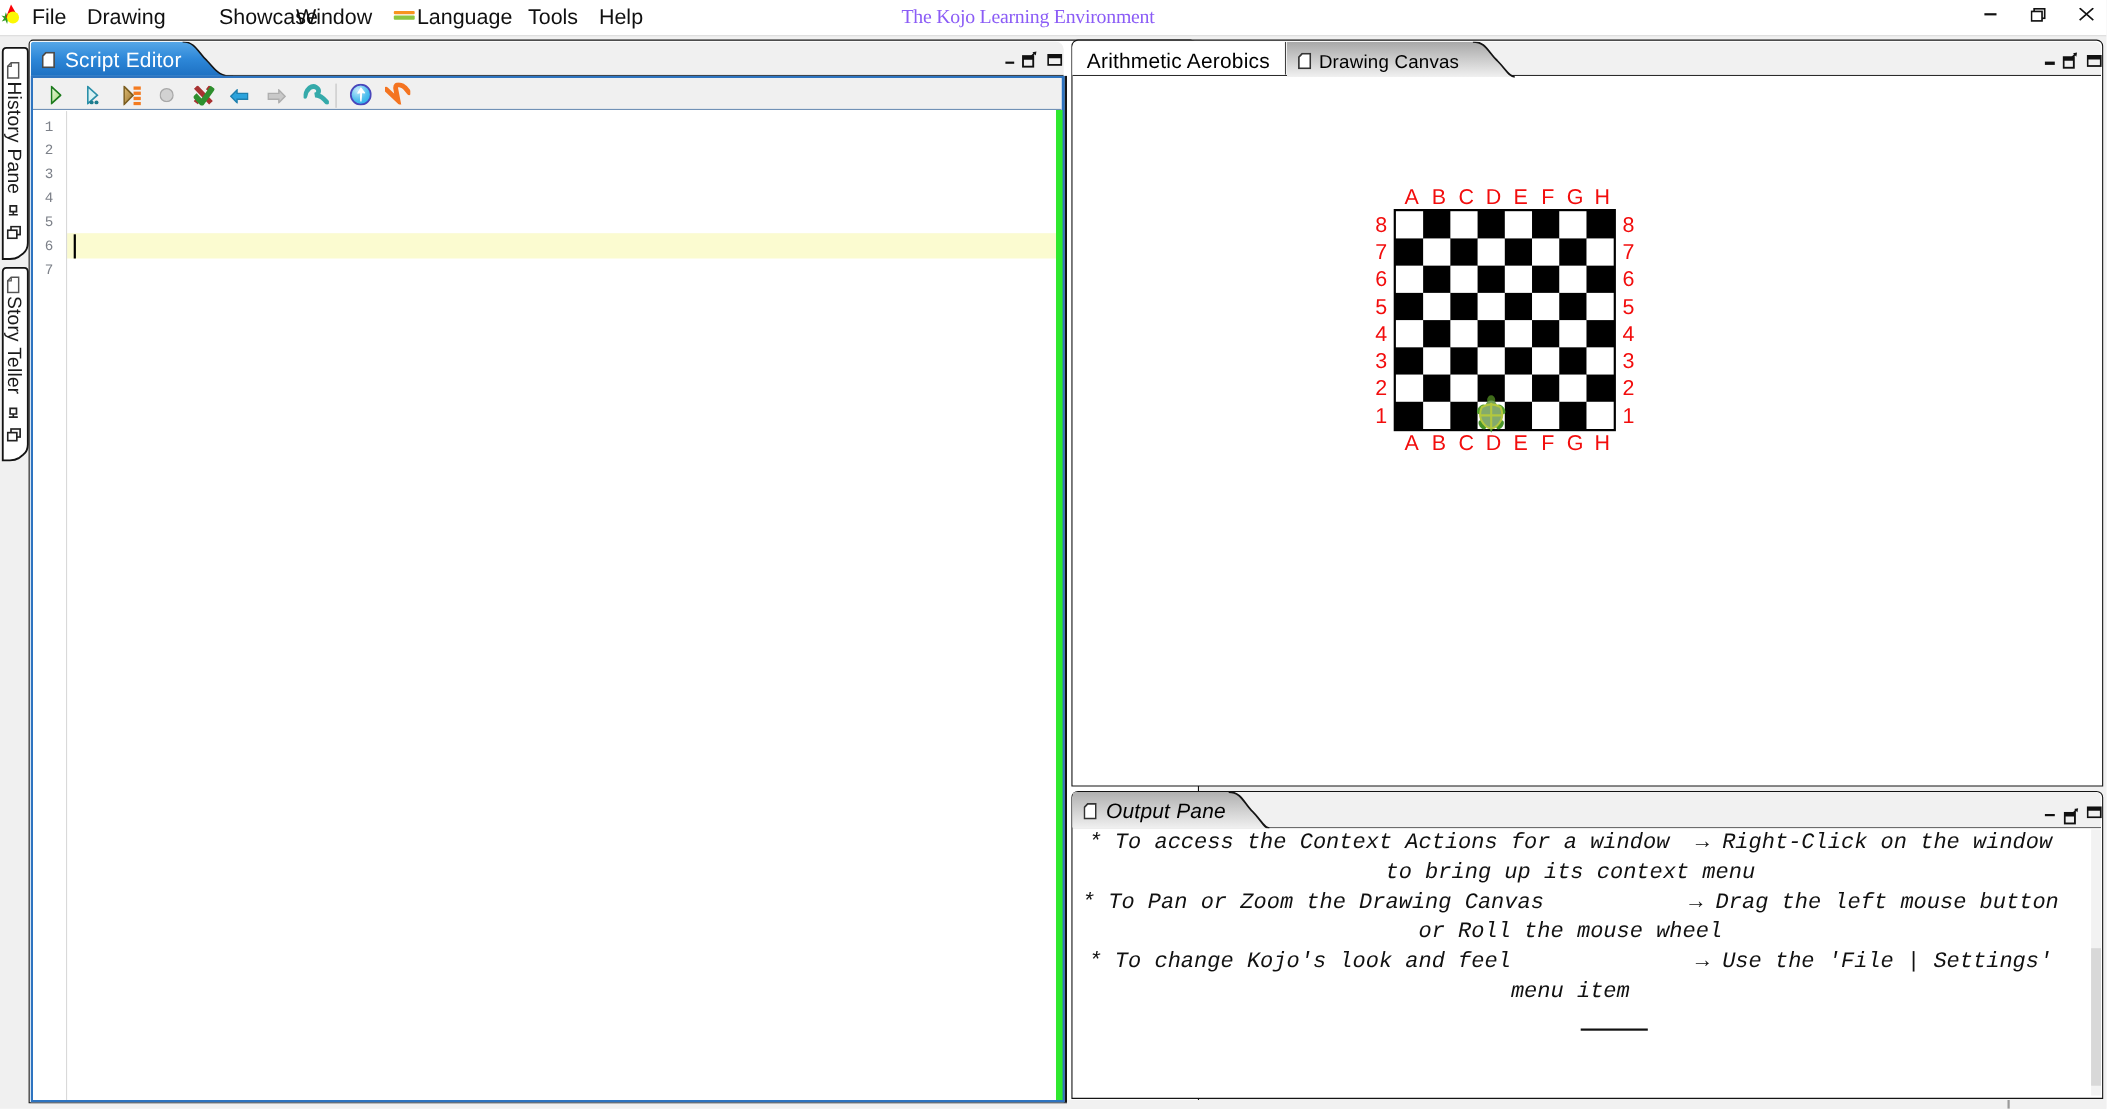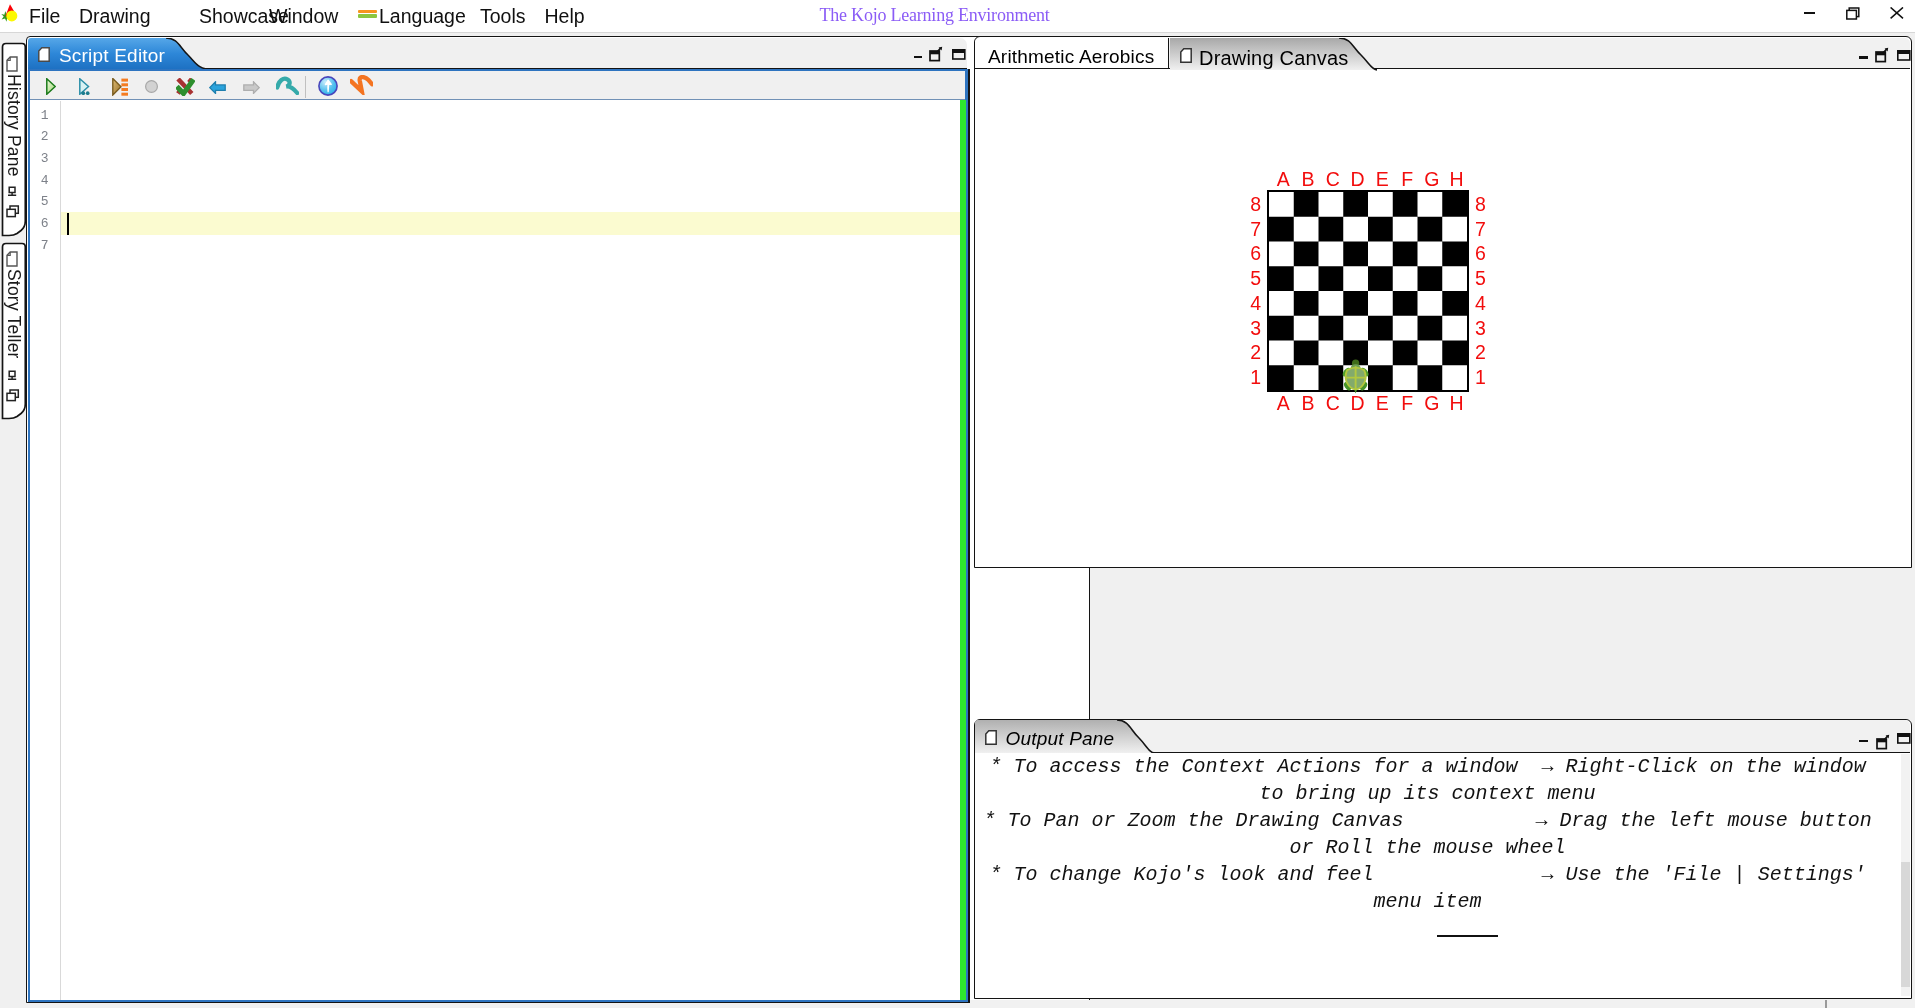--- a/index.html
+++ b/index.html
@@ -188,42 +188,42 @@
 3
 4
 5
 6
 7</pre>
 
 
   <div class="abs" style="left:41px;top:177px;width:2px;height:21.5px;background:#000;"></div>
 </div>
 
-<div class="abs" id="canvasframe" style="left:973.5px;top:36px;width:938.5px;height:532px;">
+<div class="abs" id="canvasframe" style="left:973.5px;top:36px;width:938.5px;height:679px;">
   <div class="abs" style="left:0;top:0;width:100%;height:100%;border:1.6px solid #141414;border-radius:6px 6px 0 0;background:#fff;box-sizing:border-box;"></div>
 
   <div class="abs" style="left:1.6px;top:1.6px;width:935.3px;height:31.8px;background:#f1f1f1;border-bottom:1.6px solid #141414;box-sizing:border-box;border-radius:5px 5px 0 0;"></div>
 
   <div class="abs" style="left:1.6px;top:1.6px;width:194.4px;height:30.2px;background:#ffffff;border-right:1.6px solid #141414;box-sizing:border-box;border-radius:5px 0 0 0;"></div>
   <div class="abs" style="left:14.5px;top:9.5px;font-size:19px;letter-spacing:0.2px;color:#000;">Arithmetic Aerobics</div>
 
   <svg class="abs" style="left:196px;top:1.6px;" width="212" height="33" viewBox="0 0 212 33">
     <defs>
         <linearGradient id="graytab" x1="0" y1="0" x2="0" y2="1">
       <stop offset="0" stop-color="#a8a8a8"></stop>
           <stop offset="1" stop-color="#f0f0f0"></stop>
     </linearGradient>
       </defs>
     <path d="M0,0 L169,0 C181,0 183,10 191,17 C199,25 202,31.9 207,31.9 L0,31.9 Z" fill="url(#graytab)"></path>
     <path d="M169,0 C181,0 183,10 191,17 C199,25 202,31.9 207,31.9" fill="none" stroke="#141414" stroke-width="1.6"></path>
   </svg>
   <svg class="abs" style="left:206px;top:12px;" width="12" height="15" viewBox="0 0 12 15">
     <path d="M3.8,0.8 L11.2,0.8 L11.2,14.2 L0.8,14.2 L0.8,4 Z" fill="#fff" stroke="#333" stroke-width="1.5"></path>
   </svg>
-  <div class="abs" style="left:225.5px;top:10.5px;font-size:20px;letter-spacing:0.2px;color:#000;">Drawing Canvas</div>
+  <div class="abs" style="left:225.5px;top:10.5px;font-size:17px;letter-spacing:0.2px;color:#000;">Drawing Canvas</div>
 
   <div class="abs" style="left:885px;top:20px;width:9px;height:2.6px;background:#111;"></div>
   <svg class="abs" style="left:901px;top:11px;" width="14" height="16" viewBox="0 0 14 16">
     <rect x="1" y="5" width="9.3" height="9.6" fill="#f0f0f0" stroke="#111" stroke-width="1.7"></rect>
     <path d="M1,5 L10.3,5 L10.3,8.3 L1,8.3 Z" fill="#111"></path>
     <path d="M8,6 L11.4,2.4" stroke="#111" stroke-width="1.6"></path>
     <path d="M13.2,0.8 L12.6,4.5 L9.6,1.5 Z" fill="#111"></path>
   </svg>
   <svg class="abs" style="left:923px;top:13.5px;" width="14" height="11" viewBox="0 0 14 11">
     <rect x="0.8" y="0.8" width="12" height="9.2" fill="#f1f1f1" stroke="#111" stroke-width="1.6"></rect>

